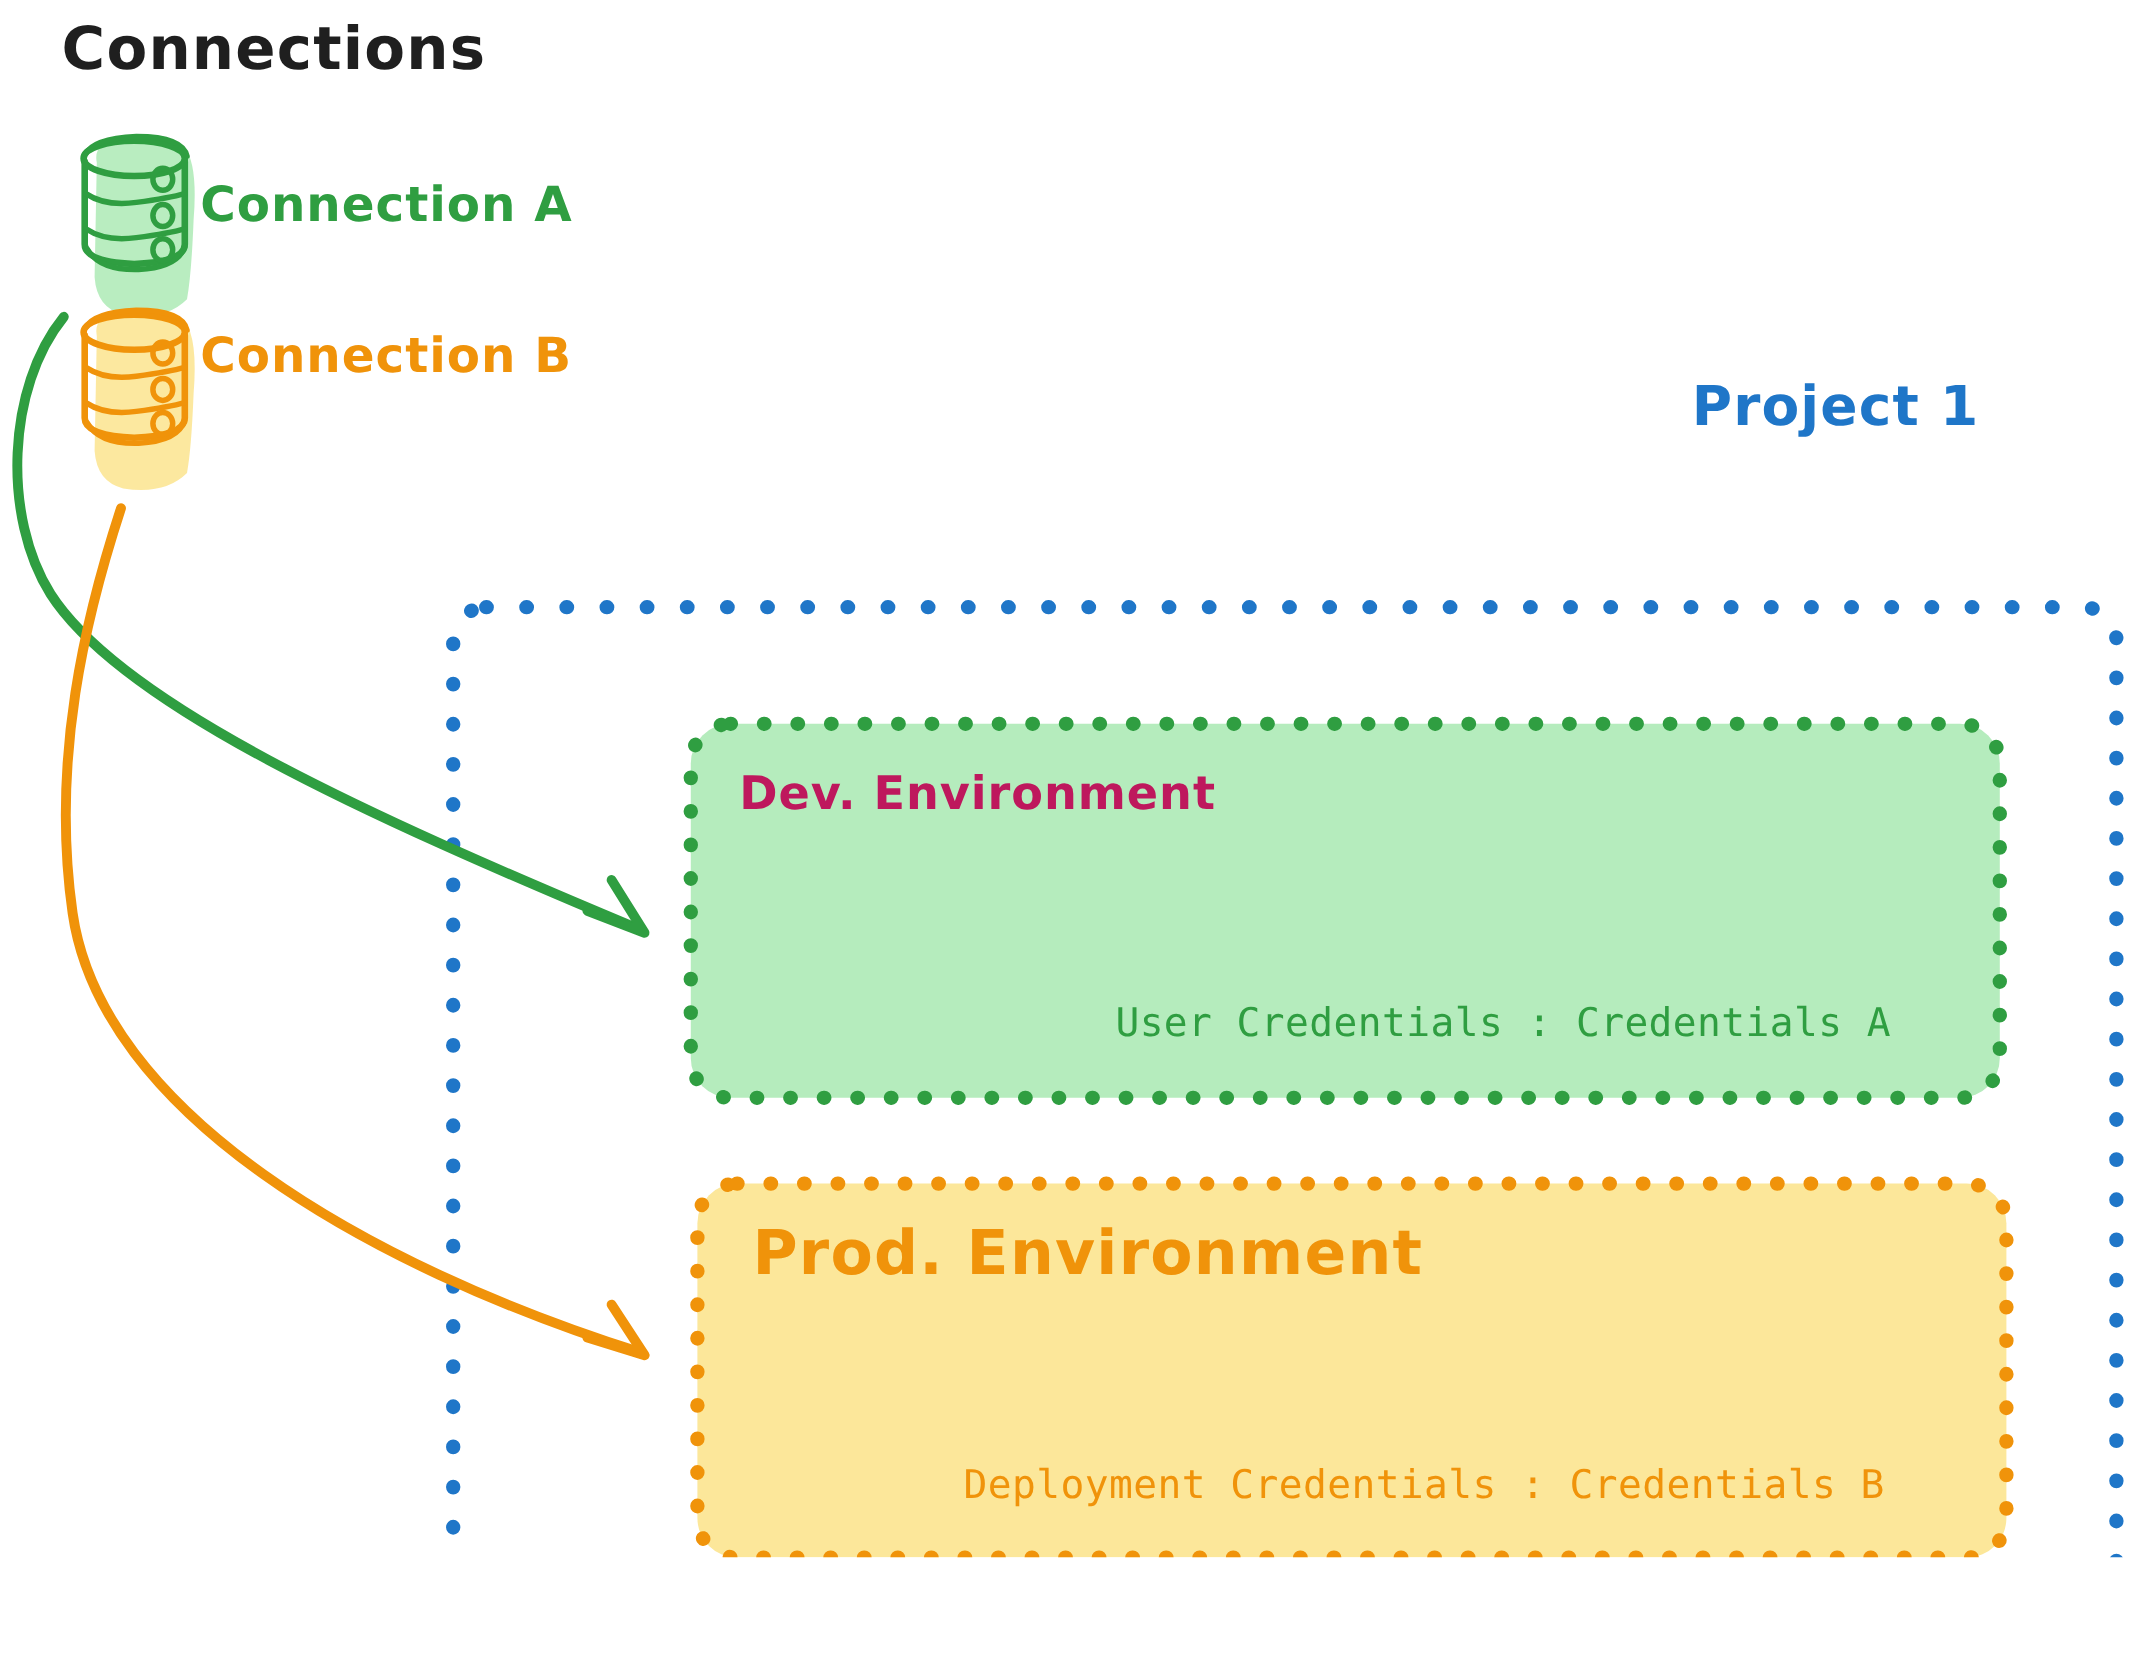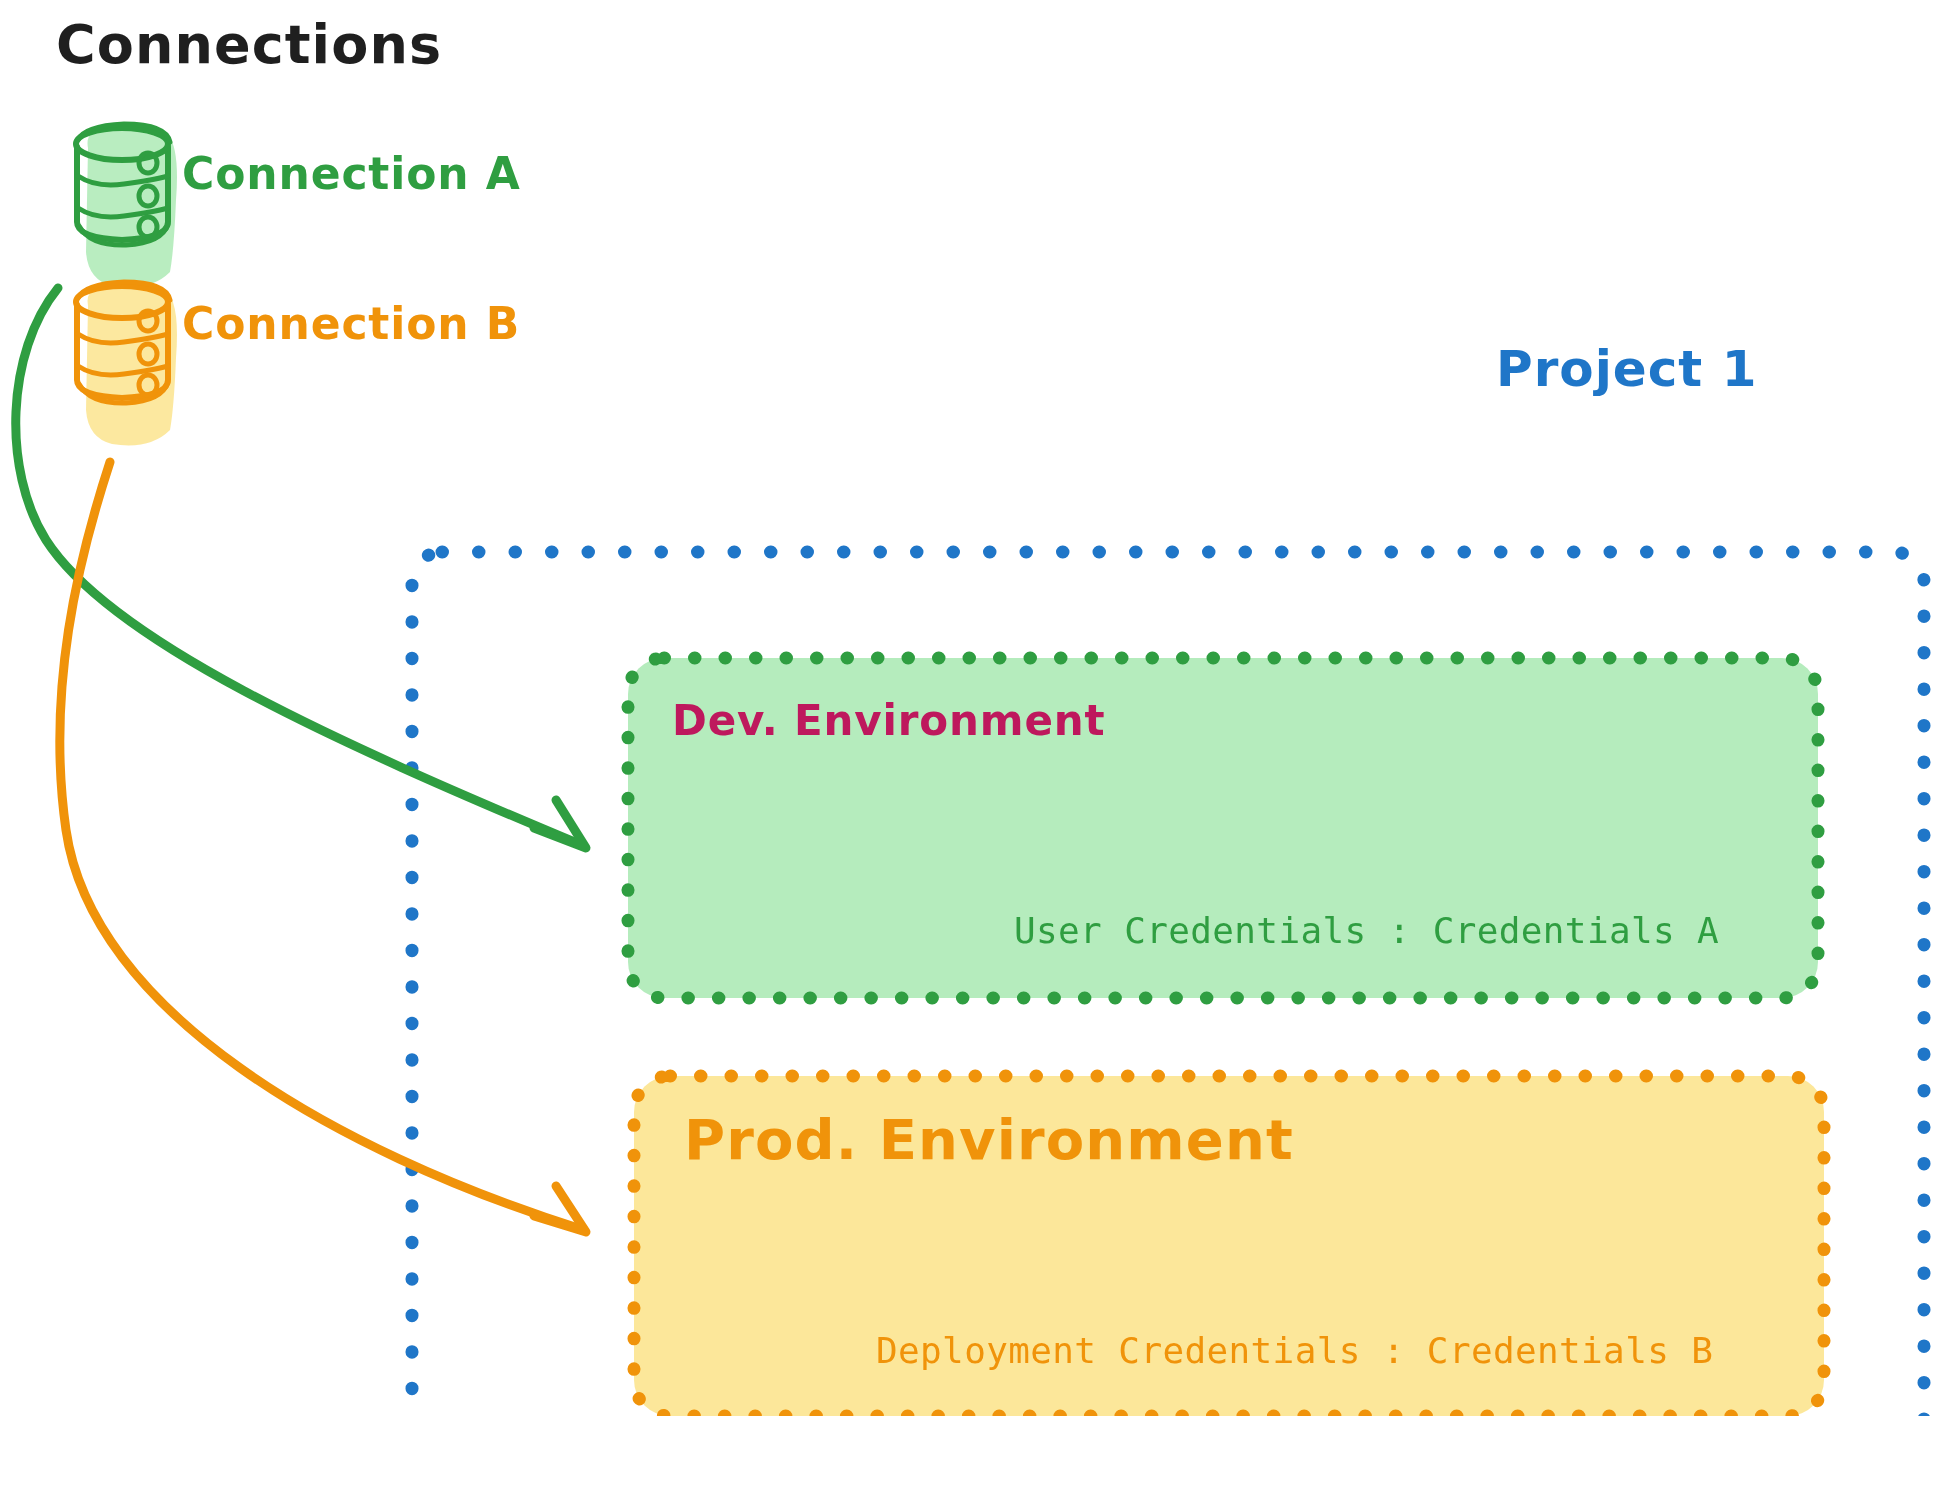--- a/index.html
+++ b/index.html
@@ -46,34 +46,34 @@
 
   #title-connections {
     left: 56px;
     top: 18px;
     font-size: 54px;
     color: #1f1f1f;
     font-weight: 600;
   }
   #label-connection-a {
     left: 182px;
-    top: 152px;
+    top: 165px;
     font-size: 44px;
     color: #2f9e41;
     font-weight: 600;
   }
   #label-connection-b {
     left: 182px;
     top: 302px;
     font-size: 44px;
     color: #f0930a;
     font-weight: 600;
   }
   #label-project-title {
-    left: 1496px;
+    left: 1538px;
     top: 344px;
     font-size: 50px;
     color: #1f76c8;
     font-weight: 600;
   }
   #label-dev-env {
     left: 672px;
     top: 700px;
     font-size: 42px;
     color: #be185d;

